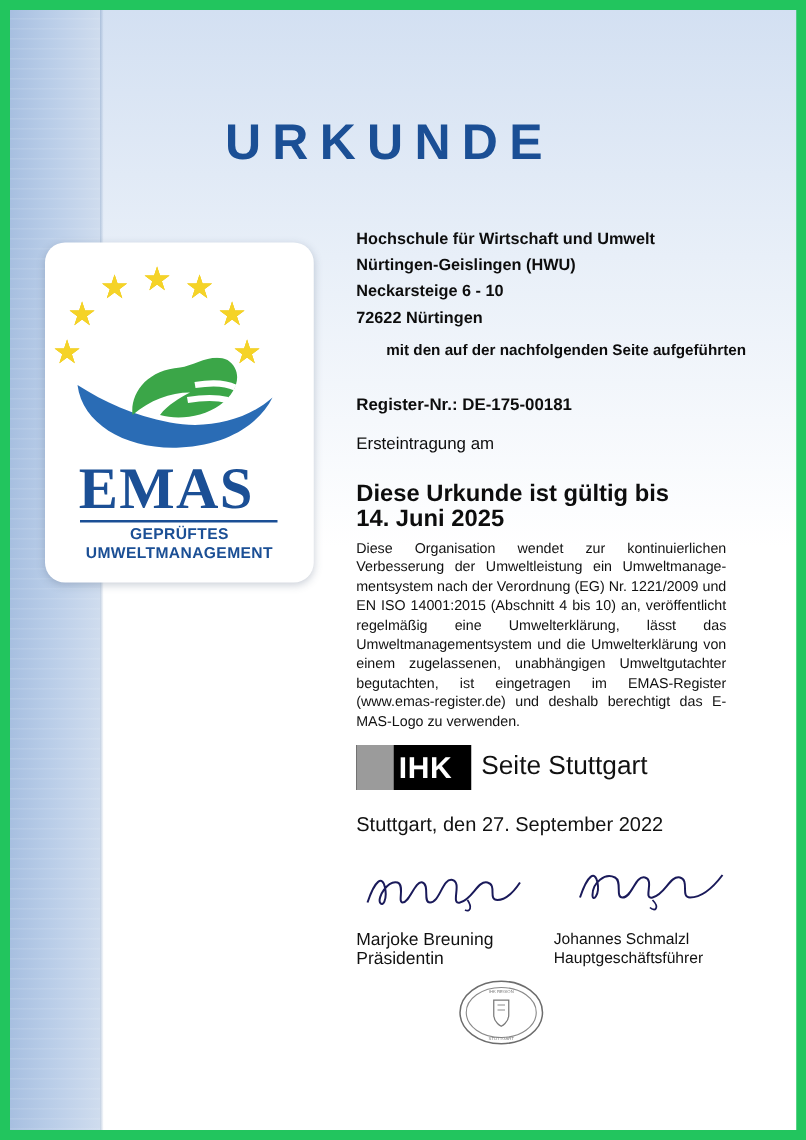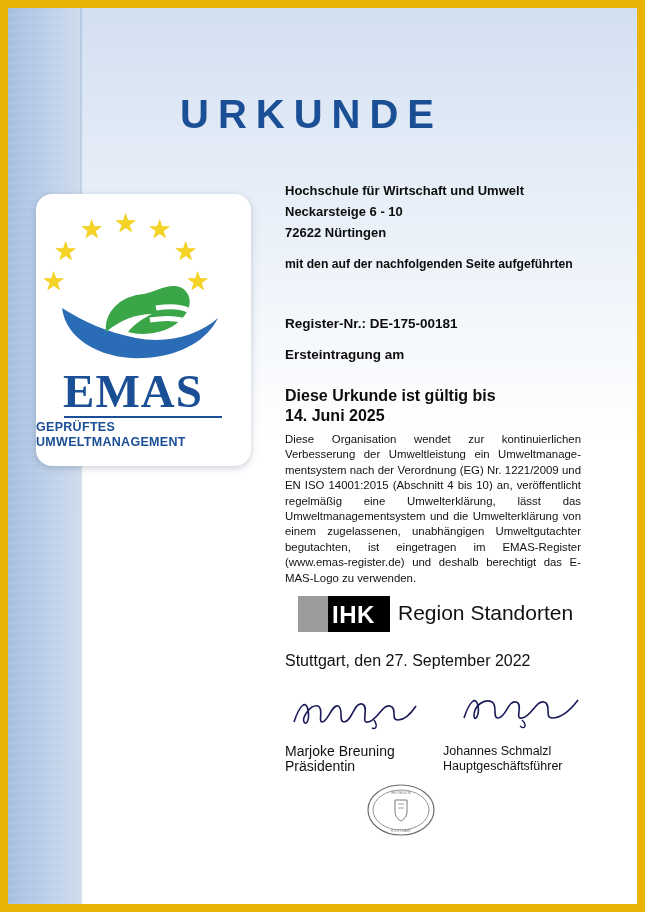--- a/index.html
+++ b/index.html
@@ -10,21 +10,21 @@
   body {
     width: 645px;
     height: 912px;
     font-family: "Liberation Sans", sans-serif;
     overflow: hidden;
   }
   #certificate {
     position: relative;
     width: 645px;
     height: 912px;
-    background: #eab308;
+    background: #22c55e;
     overflow: hidden;
   }
   
   .page-bg {
     position: absolute;
     left: 8px;
     top: 8px;
     width: 629px;
     height: 896px;
     background: linear-gradient(to bottom, #d3e0f2 0%, #e8eff8 22%, #ffffff 48%, #ffffff 100%);
@@ -123,21 +123,21 @@
     top: 222px;
     width: 158px;
     height: 2px;
     background: #1b4f95;
   }
   .emas-sub {
     position: absolute;
     left: 0;
     top: 226px;
     width: 215px;
-    text-align: left;
+    text-align: center;
     font-size: 12.5px;
     font-weight: bold;
     color: #1b4f95;
     line-height: 15px;
     letter-spacing: 0.3px;
   }
 
   
   .col {
     position: absolute;
@@ -145,60 +145,61 @@
     width: 300px;
   }
   .org-block {
     top: 180px;
     font-size: 13px;
     font-weight: bold;
     color: #0d0d0d;
     line-height: 21px;
   }
   .sites-block {
-    top: 256px;
+    top: 272px;
     font-size: 12.2px;
     font-weight: bold;
     color: #0d0d0d;
     line-height: 16px;
+    margin-left: 24px;
   }
   .register-block {
     top: 314px;
     font-size: 13.5px;
     font-weight: bold;
     color: #0d0d0d;
     line-height: 20px;
   }
   .first-block {
     top: 345px;
     font-size: 13.5px;
-    font-weight: bold;
+    font-weight: normal;
     color: #0d0d0d;
     line-height: 20px;
   }
   .valid-block {
     top: 386px;
-    font-size: 16px;
+    font-size: 19px;
     font-weight: bold;
     color: #0d0d0d;
     line-height: 20px;
   }
   .body-text {
     top: 432px;
     width: 296px;
     font-size: 11.4px;
     color: #111111;
     line-height: 15.4px;
     text-align: justify;
   }
 
   
   .ihk-wrap {
     position: absolute;
-    left: 298px;
+    left: 285px;
     top: 596px;
     width: 300px;
     height: 36px;
   }
   .ihk-box {
     position: absolute;
     left: 0;
     top: 0;
     width: 92px;
     height: 36px;
@@ -317,20 +318,21 @@
     <div class="emas-word">EMAS</div>
     <div class="emas-rule"></div>
     <div class="emas-sub">
       <div>GEPRÜFTES</div>
       <div>UMWELTMANAGEMENT</div>
     </div>
   </div>
 
   <div class="col org-block">
     <div>Hochschule für Wirtschaft und Umwelt</div>
+    <div>Nürtingen-Geislingen (HWU)</div>
     <div>Neckarsteige 6 - 10</div>
     <div>72622 Nürtingen</div>
   </div>
 
   <div class="col sites-block">
     <div>mit den auf der nachfolgenden Seite aufgeführten</div>
   </div>
 
   <div class="col register-block">Register-Nr.: DE-175-00181</div>
 
@@ -343,21 +345,21 @@
     <div>14. Juni 2025</div>
   </div>
 
   <div class="col body-text">Diese Organisation wendet zur kontinuierlichen Verbesserung der Umweltleistung ein Umweltmanage-mentsystem nach der Verordnung (EG) Nr. 1221/2009 und EN ISO 14001:2015 (Abschnitt 4 bis 10) an, veröffentlicht regelmäßig eine Umwelterklärung, lässt das Umweltmanagementsystem und die Umwelterklärung von einem zugelassenen, unabhängigen Umweltgutachter begutachten, ist eingetragen im EMAS-Register (www.emas-register.de) und deshalb berechtigt das E-MAS-Logo zu verwenden.</div>
 
   <div class="ihk-wrap">
     <div class="ihk-box">
       <div class="ihk-grey"></div>
       <div class="ihk-letters">IHK</div>
     </div>
-    <div class="ihk-region">Region Standorten</div>
+    <div class="ihk-region">Seite Stuttgart</div>
   </div>
 
   <div class="place-date">Stuttgart, den 27. September 2022</div>
 
   <svg class="sig sig-img-1" viewBox="0 0 130 40">
     <path d="M4,30 C10,12 16,8 18,18 C20,28 16,34 14,30 C12,26 20,12 28,14 C34,16 28,30 32,30 C38,30 42,12 48,14 C54,16 48,30 54,30 C62,30 64,10 72,12 C80,14 70,32 78,30 C88,28 92,12 100,14 C108,16 100,28 108,28 C116,28 122,20 126,14" stroke="#1a1a5a" stroke-width="1.6" fill="none"></path>
     <path d="M84,28 C88,34 86,38 82,36" stroke="#1a1a5a" stroke-width="1.4" fill="none"></path>
   </svg>
 
   <svg class="sig sig-img-2" viewBox="0 0 120 40">

